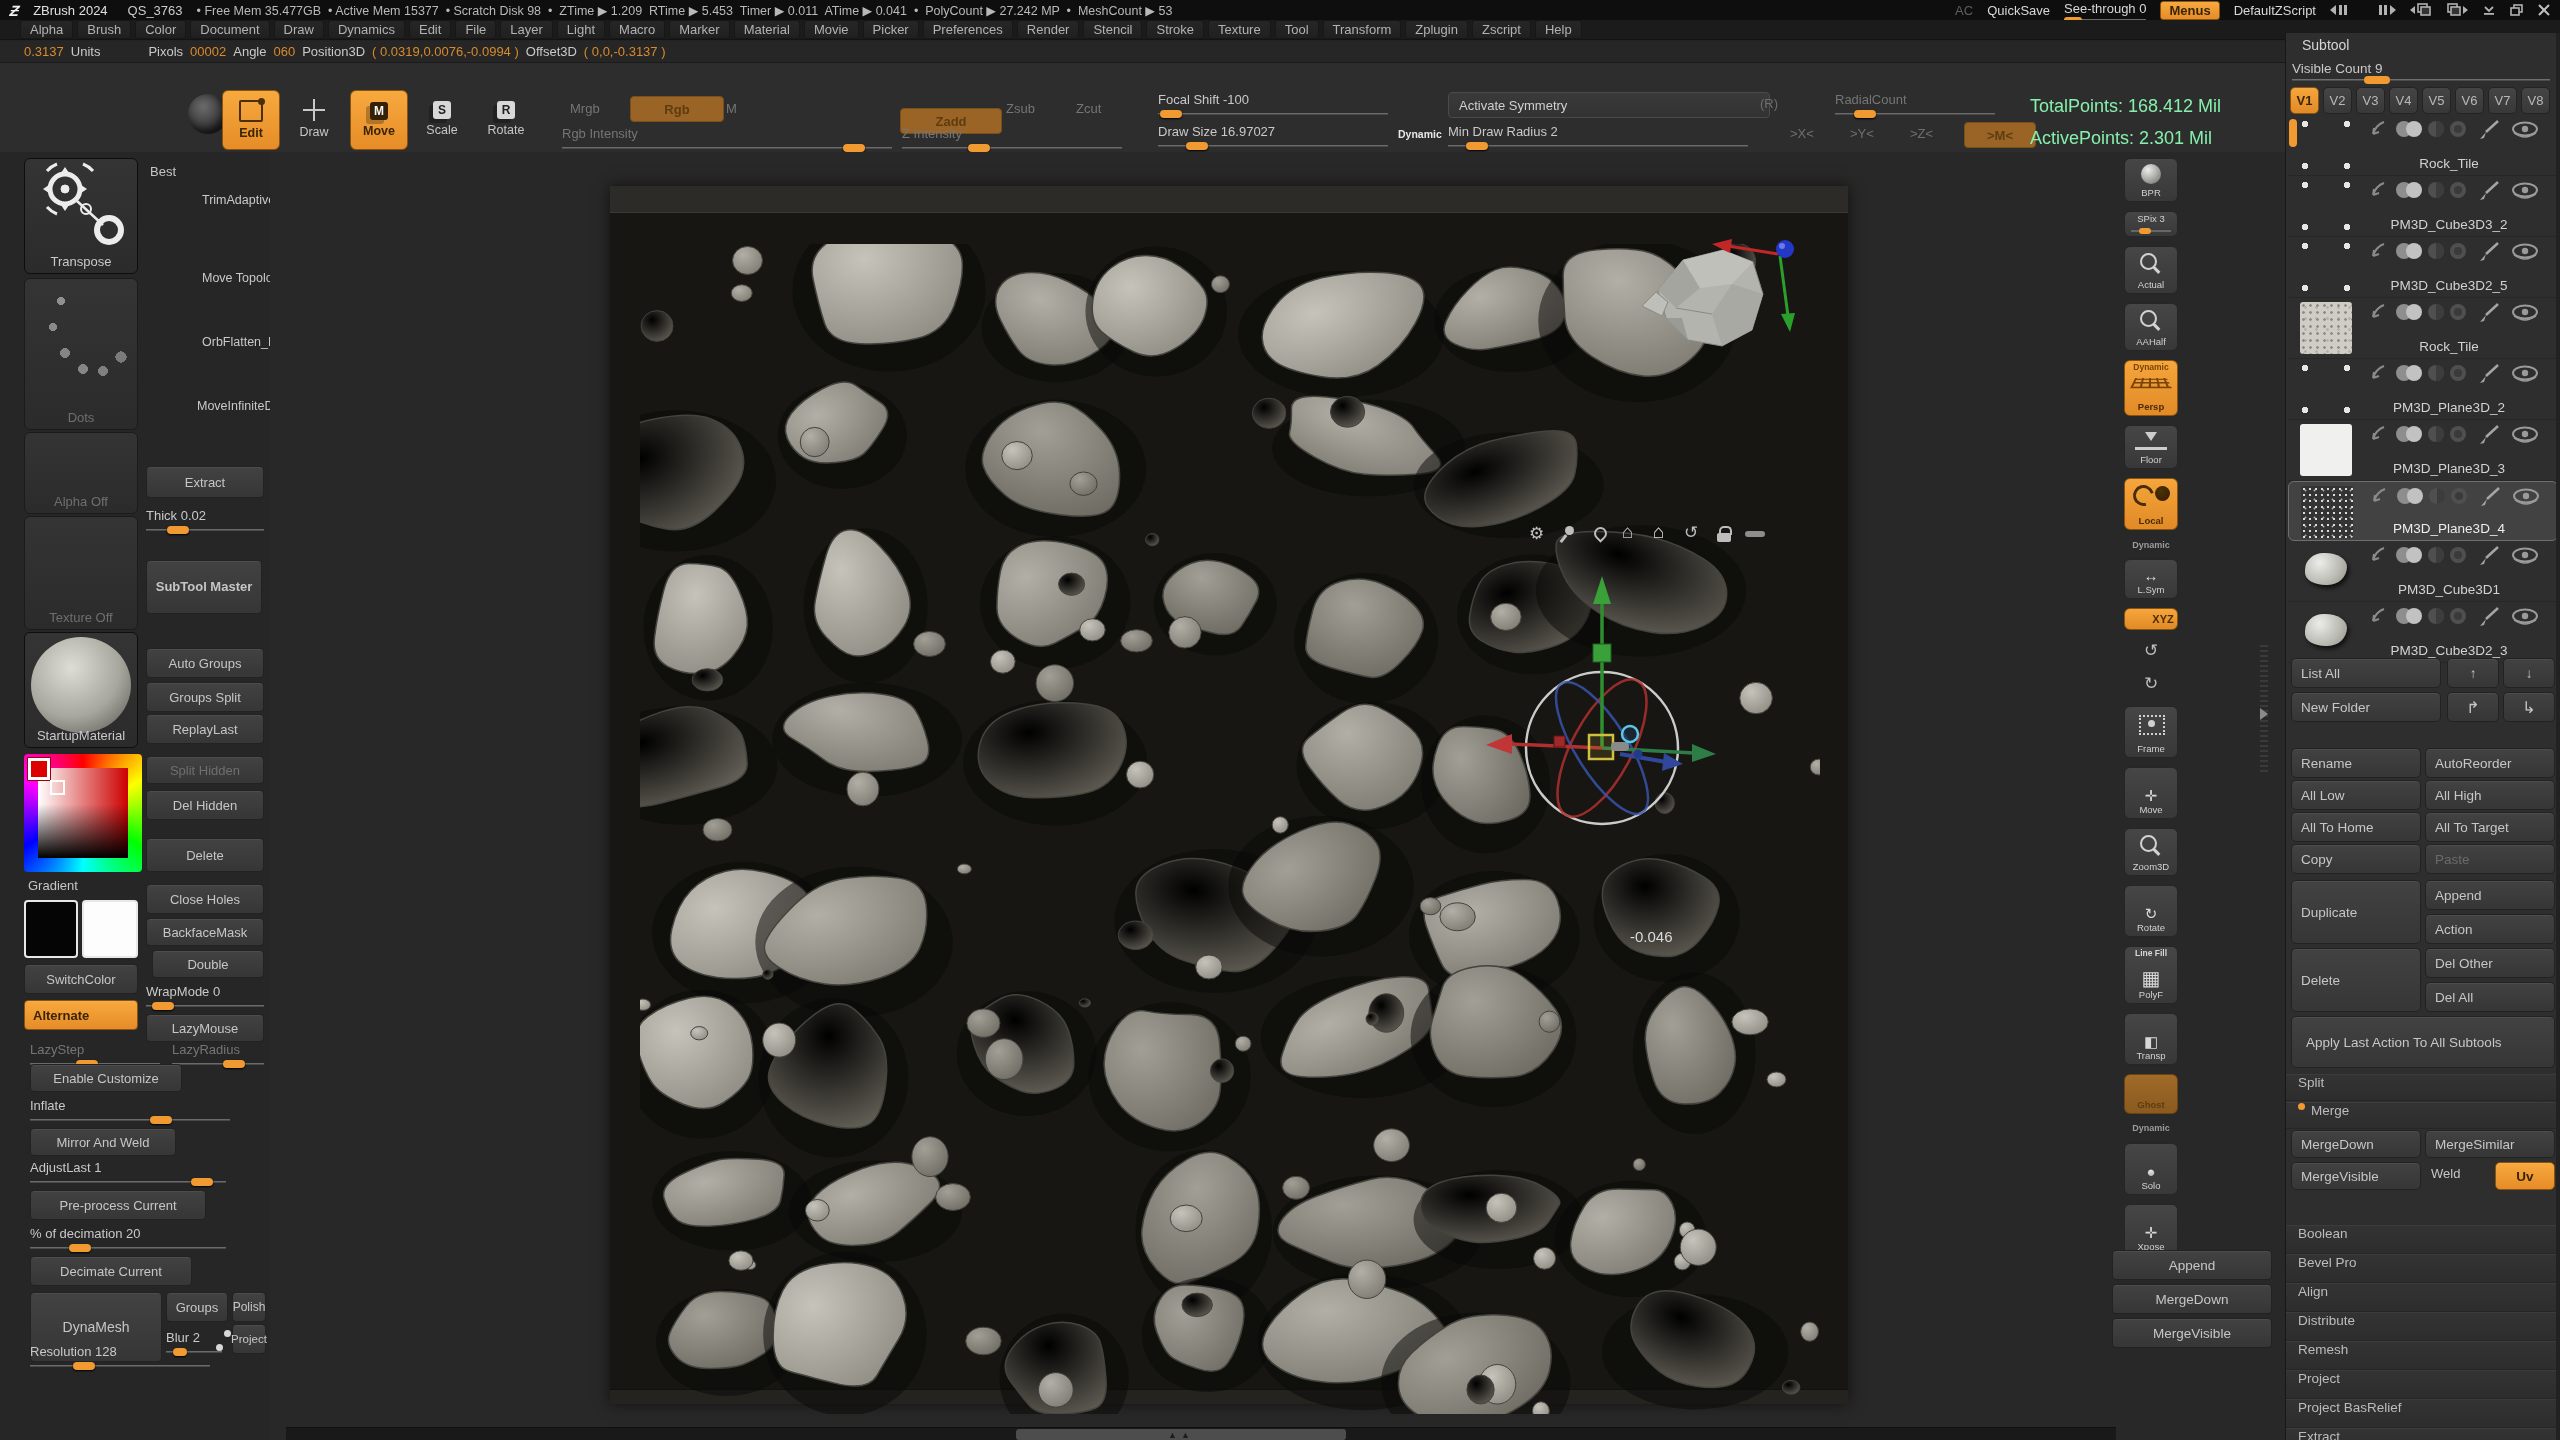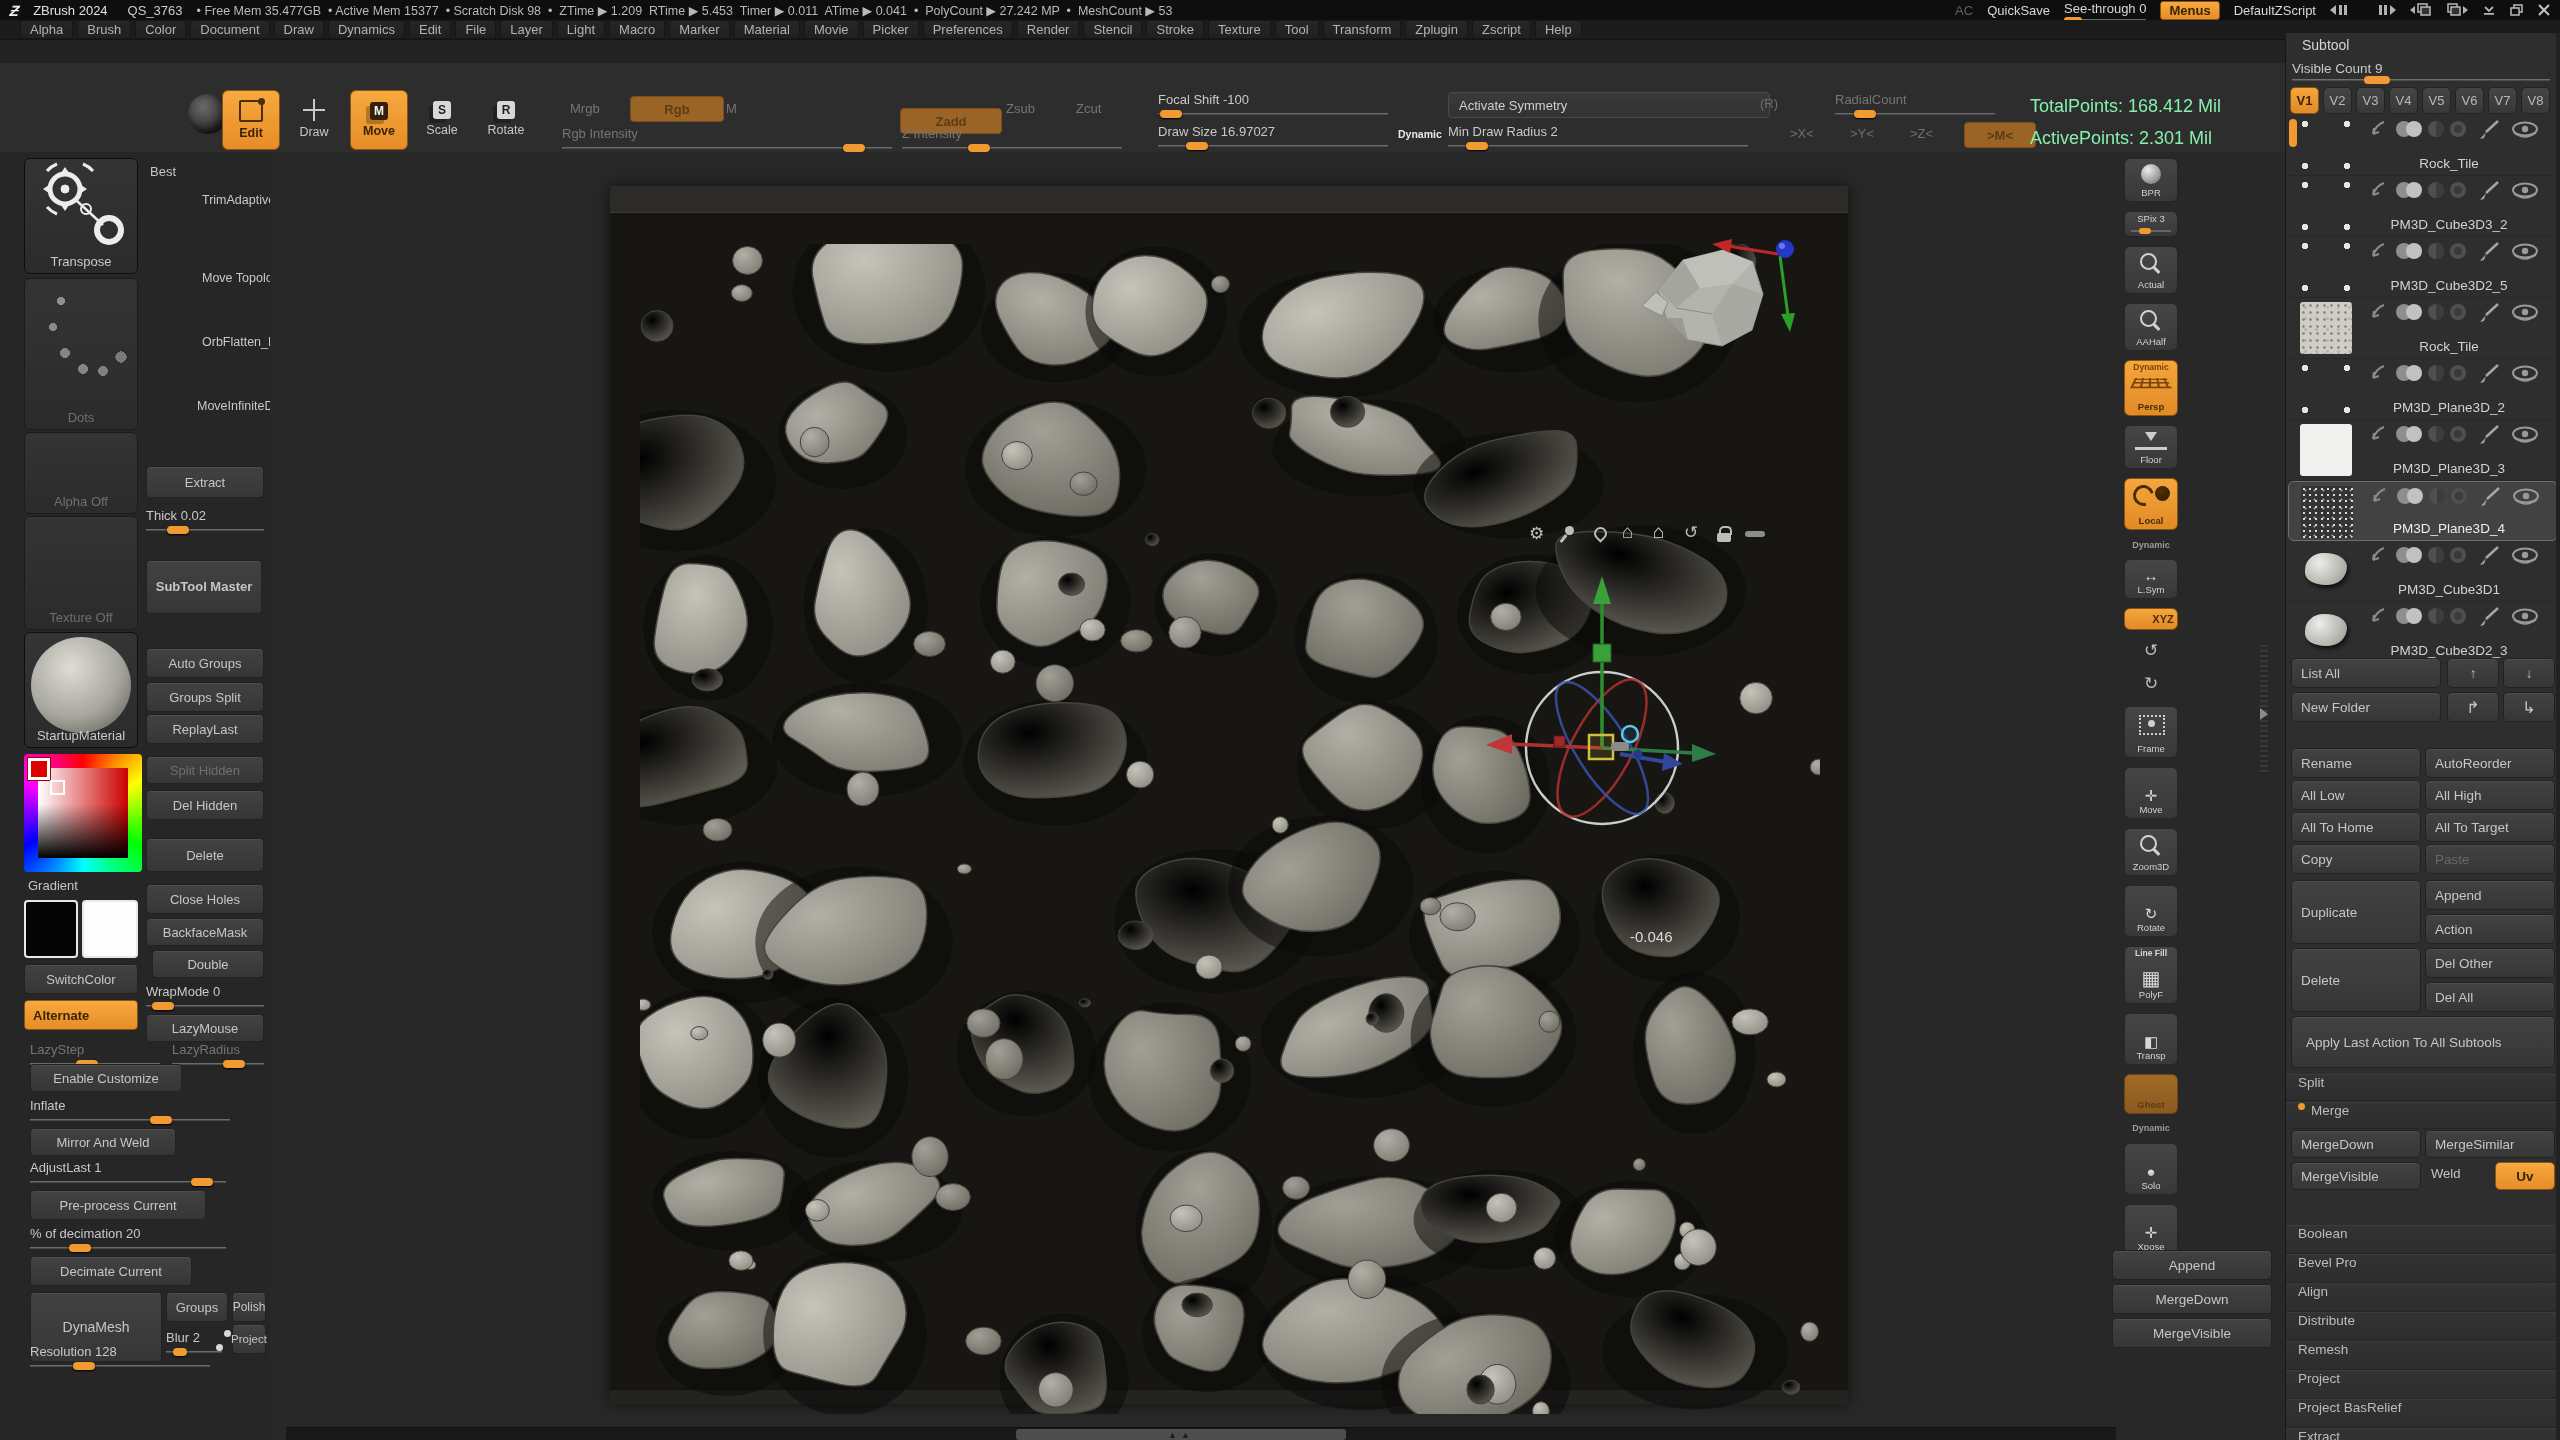--- a/index.html
+++ b/index.html
@@ -311,20 +311,33 @@
       <span class="menu-item">Stencil</span>
       <span class="menu-item">Stroke</span>
       <span class="menu-item">Texture</span>
       <span class="menu-item">Tool</span>
       <span class="menu-item">Transform</span>
       <span class="menu-item">Zplugin</span>
       <span class="menu-item">Zscript</span>
       <span class="menu-item">Help</span>
     </div>
 
+  <div class="ir">
+    <span class="ov">0.3137</span>
+    <span class="lb">Units</span>
+    <span style="width:34px"></span>
+    <span class="lb">Pixols</span>
+    <span class="ov">00002</span>
+    <span class="lb">Angle</span>
+    <span class="ov">060</span>
+    <span class="lb">Position3D</span>
+    <span class="ov">( 0.0319,0.0076,-0.0994 )</span>
+    <span class="lb">Offset3D</span>
+    <span class="ov">( 0,0,-0.3137 )</span>
+  </div>
 
   <div class="shelf"></div>
   <span class="sphere-ico"></span>
 
   <div class="mode on" style="left:222px;">
     <span class="ic-edit"></span>
     <span>Edit</span>
   </div>
   <div class="mode" style="left:286px;">
     <span class="ic-cross"></span>

